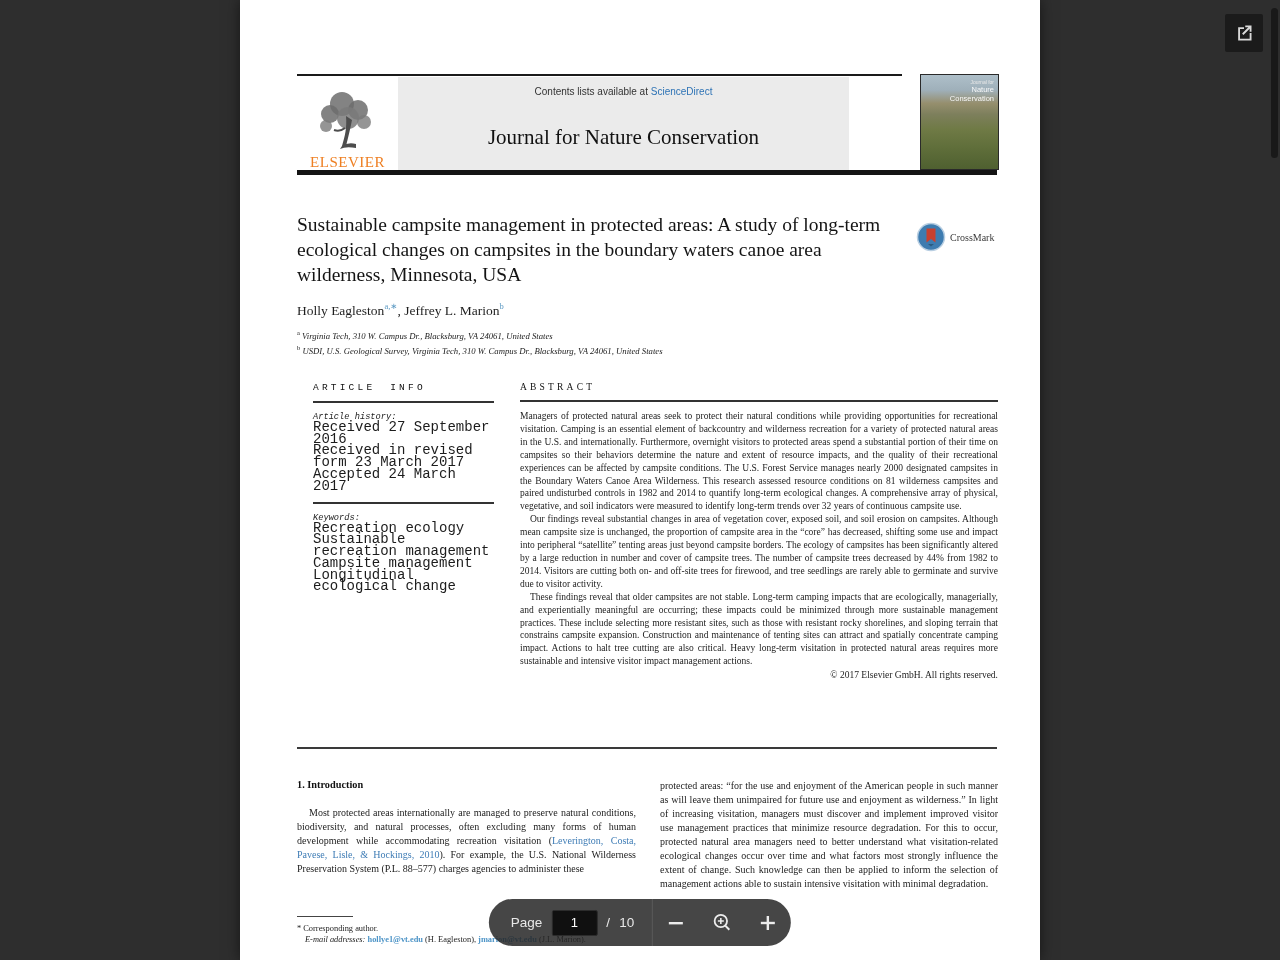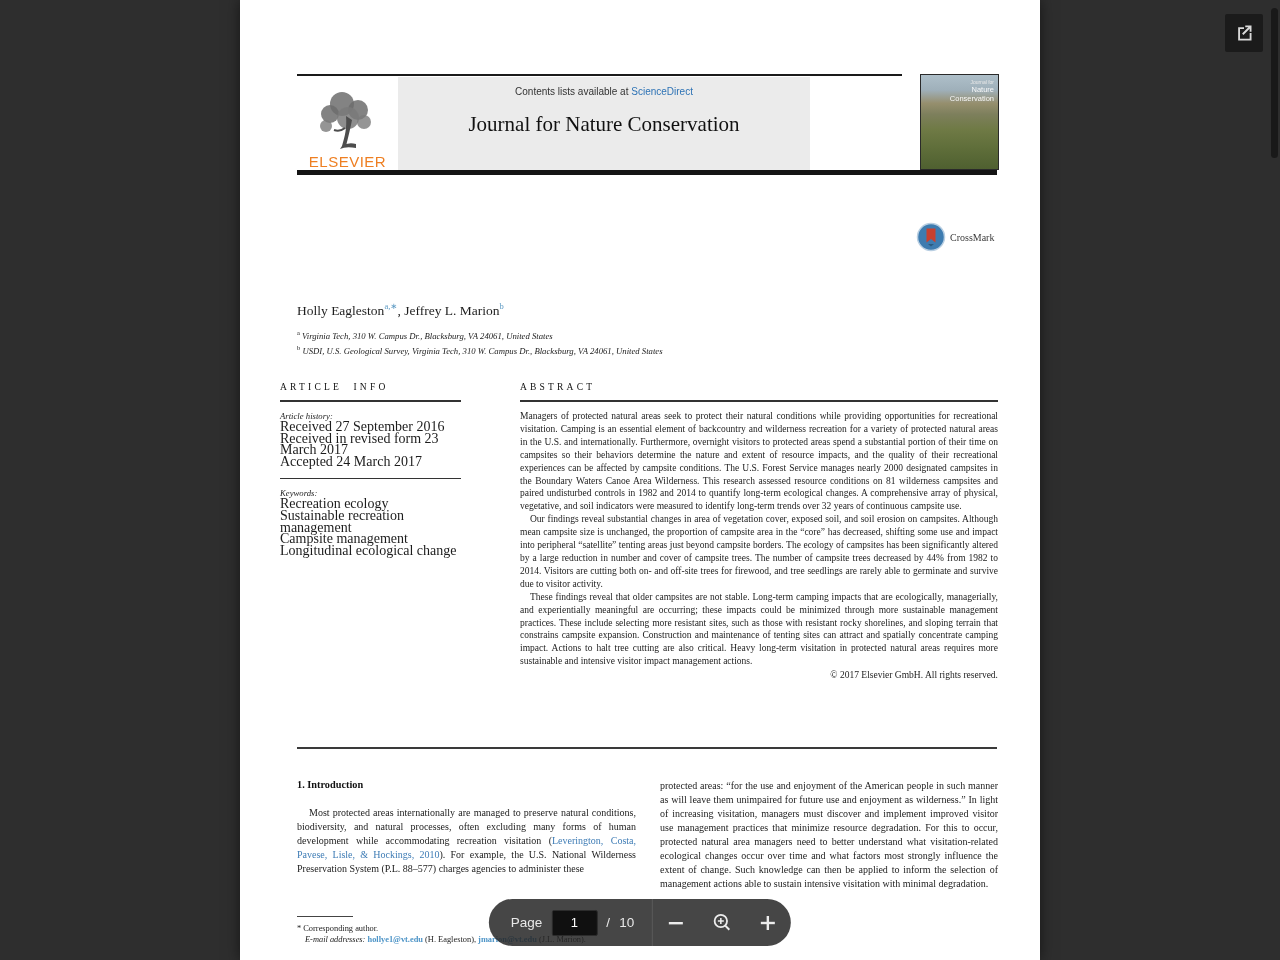--- a/index.html
+++ b/index.html
@@ -15,28 +15,28 @@
   
   .cite-line { top:46px; left:0; width:100%; text-align:center;
     font-size:10px; color:#4180ad; }
   .rule-top { left:57px; top:74px; width:605px; height:2px; background:#1a1a1a; }
   .rule-bottom { left:57px; top:170px; width:700px; height:5px; background:#141414; }
 
   .elsevier-block { left:57px; top:77px; width:101px; height:93px; background:#fff;
     display:flex; flex-direction:column; align-items:center; justify-content:flex-end; }
   .elsevier-tree { width:72px; height:68px; }
   .elsevier-word { font-size:15px; color:#ee7f22; letter-spacing:0.5px; line-height:1.1;
-    font-family:Liberation Sans, sans-serif; }
-
-  .header-box { left:158px; top:77px; width:412px; height:93px; background:#ebebeb;
+    font-family:Liberation Serif, serif; }
+
+  .header-box { left:158px; top:77px; width:451px; height:93px; background:#ebebeb;
     text-align:center; }
   .contents-line { margin-top:9px; font-family:"Liberation Sans", sans-serif;
     font-size:10px; color:#333; }
   .link { color:#2e73b5; text-decoration:none; cursor:pointer; }
-  .journal-name { margin-top:15px; font-size:21px; color:#111; }
+  .journal-name { margin-top:28px; font-size:21px; color:#111; }
   .homepage-line { margin-top:15px; font-family:"Liberation Sans", sans-serif;
     font-size:9.5px; letter-spacing:1.2px; color:#222; }
 
   .cover { left:680px; top:74px; width:79px; height:96px; border:1px solid #2a2a2a;
     background:linear-gradient(180deg,#aebfc9 0%,#9fb0ba 16%,#968f6e 30%,#7d7f5c 42%,
       #6f7a45 58%,#5f6e3a 78%,#4f6030 100%);
     overflow:hidden;padding-left:24px; }
   .cover-line1 { font-size:5px; color:#e8e8e8; text-align:right; padding:4px 4px 0;
     font-family:"Liberation Sans", sans-serif; }
   .cover-line2 { font-size:7.5px; color:#f7f7f7; text-align:right; padding:0 4px;
@@ -48,21 +48,21 @@
   .crossmark { left:676px; top:222px; display:flex; align-items:center; gap:4px; }
   .crossmark-label { font-size:10px; color:#3a3a3a; }
 
   .authors { left:57px; top:301px; font-size:13.5px; color:#1e1e1e; }
   .authors sup { font-size:8.5px; color:#5e9bc4; }
   .affiliations { left:57px; top:327px; font-size:8.7px; font-style:italic;
     line-height:11.6px; color:#222; }
   .affiliations sup { font-size:6.5px; font-style:normal; }
 
   
-  .info-col { left:40px; top:382px; width:181px; }
+  .info-col { left:73px; top:382px; width:181px;font-family:Liberation Mono, monospace; }
   .abs-col { left:280px; top:382px; width:478px; }
   .sec-head { font-size:9.5px; letter-spacing:3.2px; word-spacing:6px; color:#111; }
   .sec-rule { margin-top:8px; height:2px; background:#333; }
   .sec-rule2 { margin-top:10px; height:1.5px; background:#333; }
   .hist-label, .kw-label { margin-top:9px; font-style:italic; font-size:8.7px; color:#1c1c1c; }
   .meta-line { font-size:14px; line-height:11.7px; color:#1c1c1c; }
 
   .abs-col p { margin-top:8px; font-size:9.5px; line-height:12.9px; text-align:justify;
     color:#1c1c1c; }
   .abs-col p.follow { margin-top:0; text-indent:10px; }
@@ -142,20 +142,21 @@
       <div class="journal-name">Journal for Nature Conservation</div>
     </div>
 
     <div class="abs cover">
       <div class="cover-line1">Journal for</div>
       <div class="cover-line2">Nature Conservation</div>
     </div>
 
     <div class="abs rule-bottom"></div>
 
+    <div class="abs title">Sustainable campsite management in protected areas: A study of long-term ecological changes on campsites in the boundary waters canoe area wilderness, Minnesota, USA</div>
 
     <div class="abs crossmark">
       <svg width="30" height="30" viewBox="0 0 30 30">
         <circle cx="15" cy="15" r="13.5" fill="#3e7cb0"></circle>
         <circle cx="15" cy="15" r="13.5" fill="none" stroke="#b9cfe2" stroke-width="1.5"></circle>
         <path d="M10.5 6.5 h9 v14 l-4.5 -3.4 -4.5 3.4 z" fill="#c9402f"></path>
         <path d="M12 22 l3 2.6 3 -2.6 z" fill="#2b5b82"></path>
       </svg>
       <span class="crossmark-label">CrossMark</span>
     </div>

